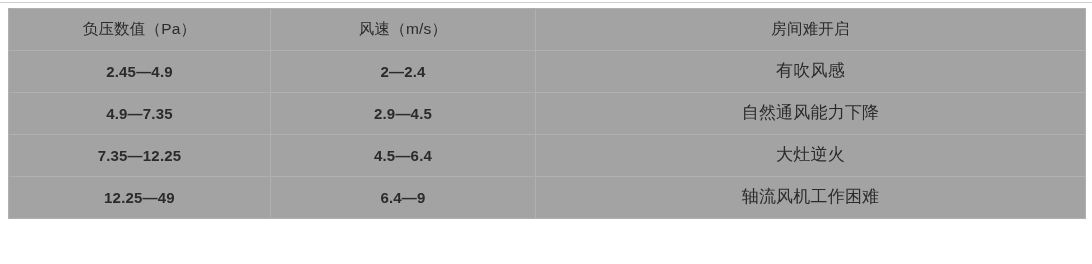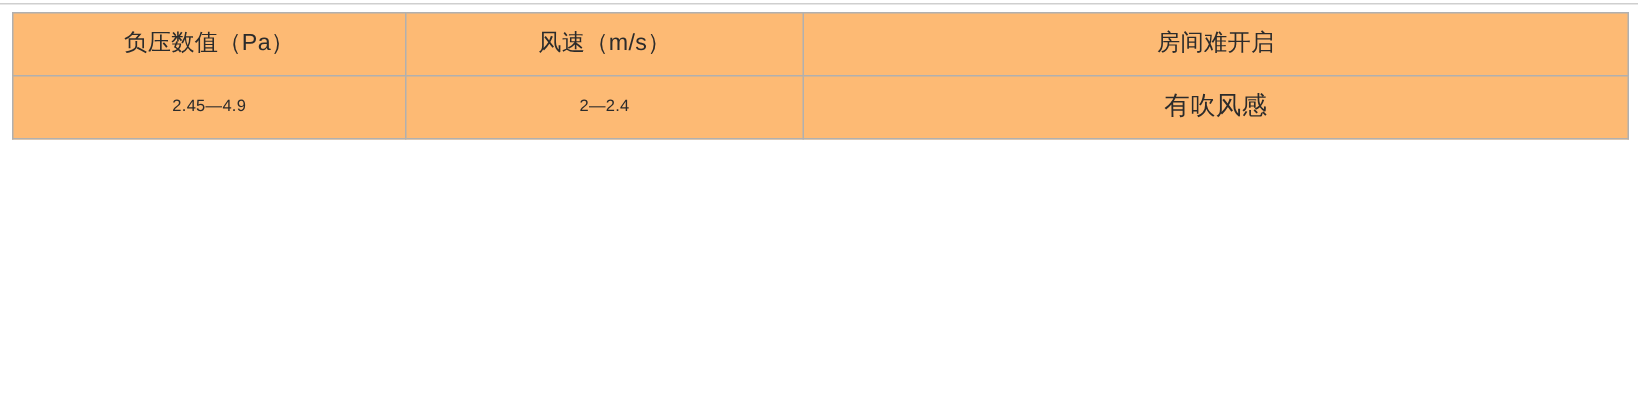--- a/index.html
+++ b/index.html
@@ -31,21 +31,21 @@
   .table-wrap {
     position: absolute;
     top: 8px;
     left: 8px;
     width: 1077px;
   }
   table.data-table {
     border-collapse: collapse;
     table-layout: fixed;
     width: 1077px;
-    background: #fdba74;
+    background: #a3a3a3;
   }
   table.data-table col.c1 { width: 262px; }
   table.data-table col.c2 { width: 265px; }
   table.data-table col.c3 { width: 550px; }
   table.data-table th,
   table.data-table td {
     border: 1px solid #b0b0b0;
     text-align: center;
     vertical-align: middle;
     height: 41px;
@@ -54,21 +54,22 @@
     font-size: 17px;
     line-height: 1.3;
     color: #2b2b2b;
     letter-spacing: 0.2px;
   }
   table.data-table thead th {
     font-size: 15.5px;
     color: #2b2b2b;
   }
   table.data-table tbody td.num {
-    font-size: 11px;
+    font-size: 15px;
+    font-weight: bold;
   }
 </style>
 </head>
 <body>
 
 <div class="page">
 
   <div class="top-rule"></div>
 
   <div class="table-wrap">
@@ -84,17 +85,32 @@
           <th>风速（m/s）</th>
           <th>房间难开启</th>
         </tr>
       </thead>
       <tbody>
         <tr>
           <td class="num">2.45—4.9</td>
           <td class="num">2—2.4</td>
           <td>有吹风感</td>
         </tr>
+        <tr>
+          <td class="num">4.9—7.35</td>
+          <td class="num">2.9—4.5</td>
+          <td>自然通风能力下降</td>
+        </tr>
+        <tr>
+          <td class="num">7.35—12.25</td>
+          <td class="num">4.5—6.4</td>
+          <td>大灶逆火</td>
+        </tr>
+        <tr>
+          <td class="num">12.25—49</td>
+          <td class="num">6.4—9</td>
+          <td>轴流风机工作困难</td>
+        </tr>
       </tbody>
     </table>
   </div>
 
 </div>
 
 </body></html>

